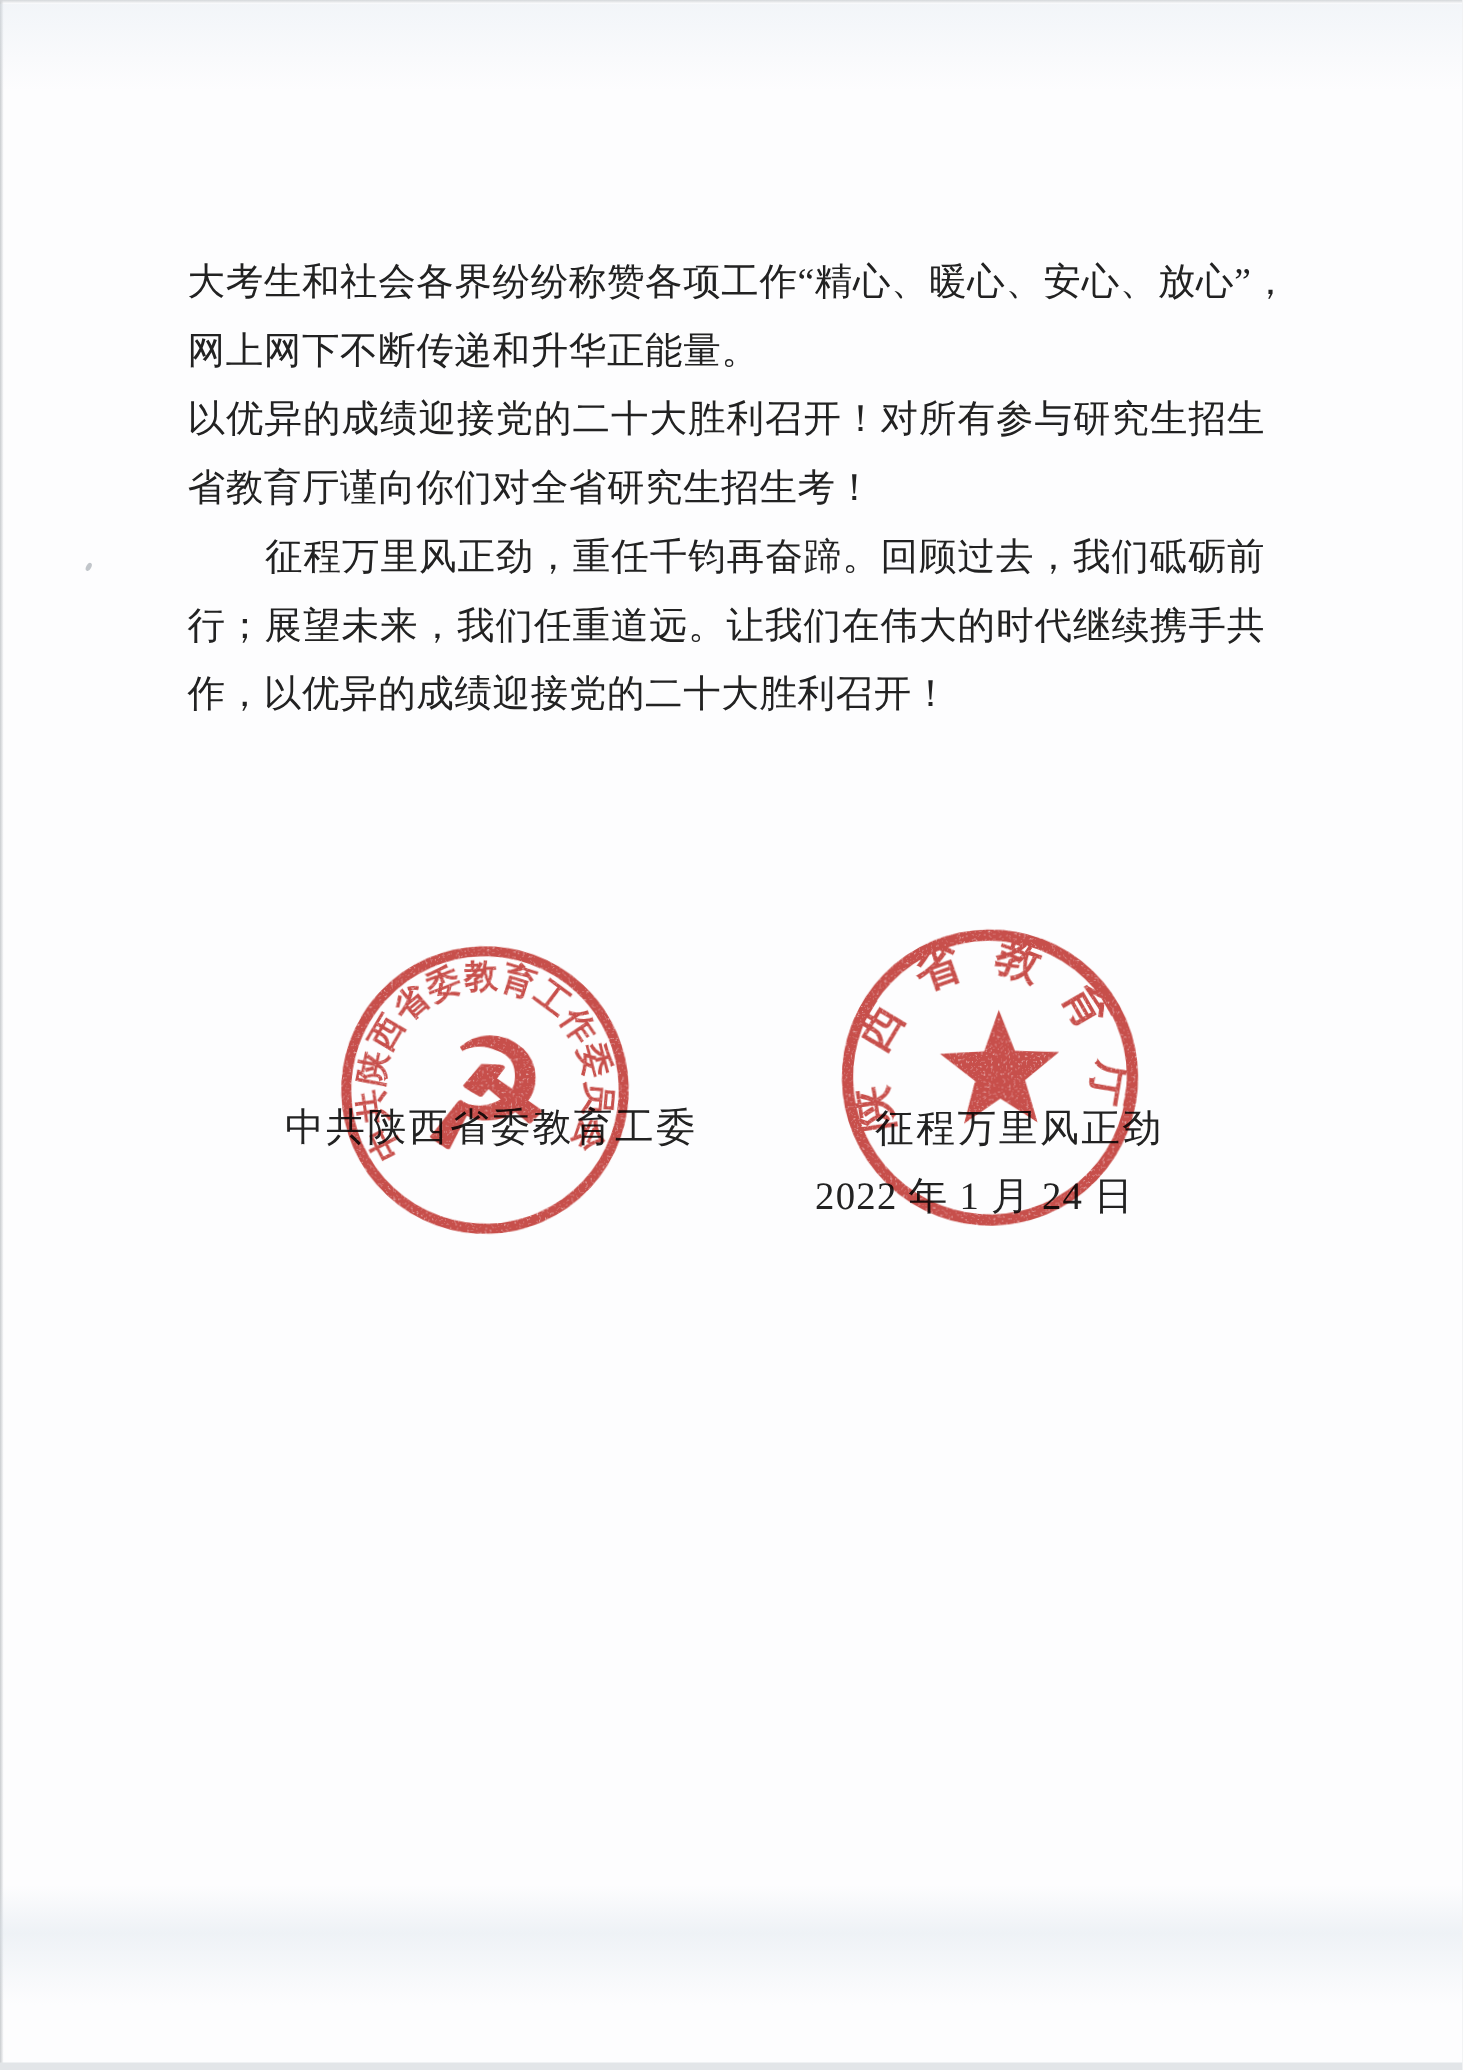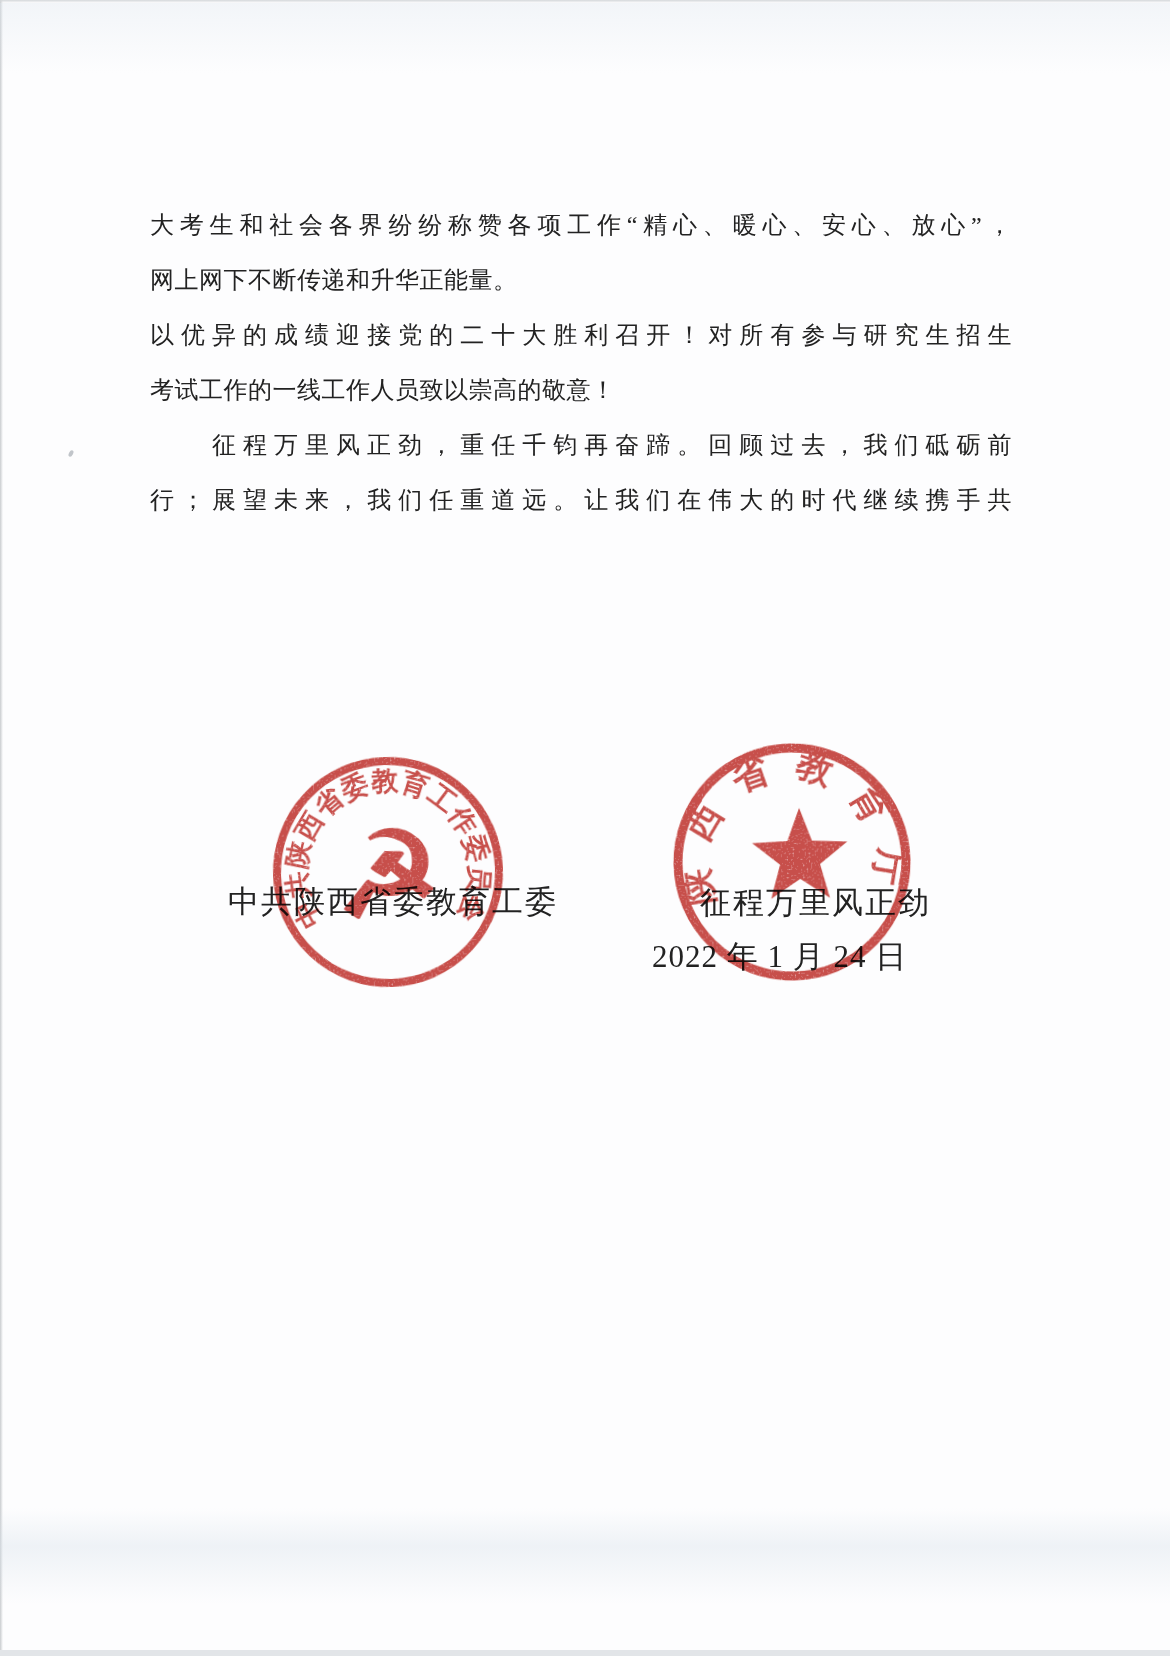--- a/index.html
+++ b/index.html
@@ -25,21 +25,21 @@
   .scan-band-bottom{position:absolute;left:0;top:1508px;width:100%;height:96px;
     background:linear-gradient(to bottom,rgba(255,255,255,0),rgba(214,224,233,.38) 40%,rgba(255,255,255,0));}
   .scan-edge-bottom{position:absolute;left:0;bottom:0;width:100%;height:6px;background:#e2e5e8;}
   .speck{position:absolute;left:69px;top:450px;width:4px;height:7px;background:#9aa0a6;
     border-radius:50%;transform:rotate(28deg);opacity:.6;}
 
   
   .body-text{
     position:absolute;left:150px;top:198px;width:862px;
     color:var(--ink);
-    font-size:24px;line-height:55px;
+    font-size:30px;line-height:55px;
   }
   .line{
     white-space:nowrap;
     text-align:justify;
     text-align-last:justify;
     text-justify:inter-character;
     letter-spacing:.5px;
   }
   .line.para-end{text-align-last:left;}
   .line.indent{text-indent:62px;}
@@ -74,23 +74,24 @@
   <div class="scan-edge-top"></div>
   <div class="scan-band-top"></div>
   <div class="scan-band-bottom"></div>
   <div class="scan-edge-bottom"></div>
   <div class="speck"></div>
 
   <div class="body-text">
     <div class="line">大考生和社会各界纷纷称赞各项工作“精心、暖心、安心、放心”，</div>
     <div class="line para-end">网上网下不断传递和升华正能量。</div>
     <div class="line">以优异的成绩迎接党的二十大胜利召开！对所有参与研究生招生</div>
-    <div class="line para-end">考试工作的一线工作人员致以崇高的敬意！</div>
+    <div class="line para-end">省教育厅谨向你们对全省研究生招生考！</div>
     <div class="line indent">征程万里风正劲，重任千钧再奋蹄。回顾过去，我们砥砺前</div>
     <div class="line">行；展望未来，我们任重道远。让我们在伟大的时代继续携手共</div>
+    <div class="line para-end">作，以优异的成绩迎接党的二十大胜利召开！</div>
   </div>
 
   <div class="sign left-org">中共陕西省委教育工委</div>
   <div class="sign right-org">征程万里风正劲</div>
   <div class="sign date">2022 年 1 月 24 日</div>
 
   <svg class="seal seal-left" viewBox="0 0 260 260">
     <defs>
       <filter id="stampGrain" x="-8%" y="-8%" width="116%" height="116%">
         <feTurbulence type="fractalNoise" baseFrequency="0.5" numOctaves="2" seed="7" result="n"></feTurbulence>

